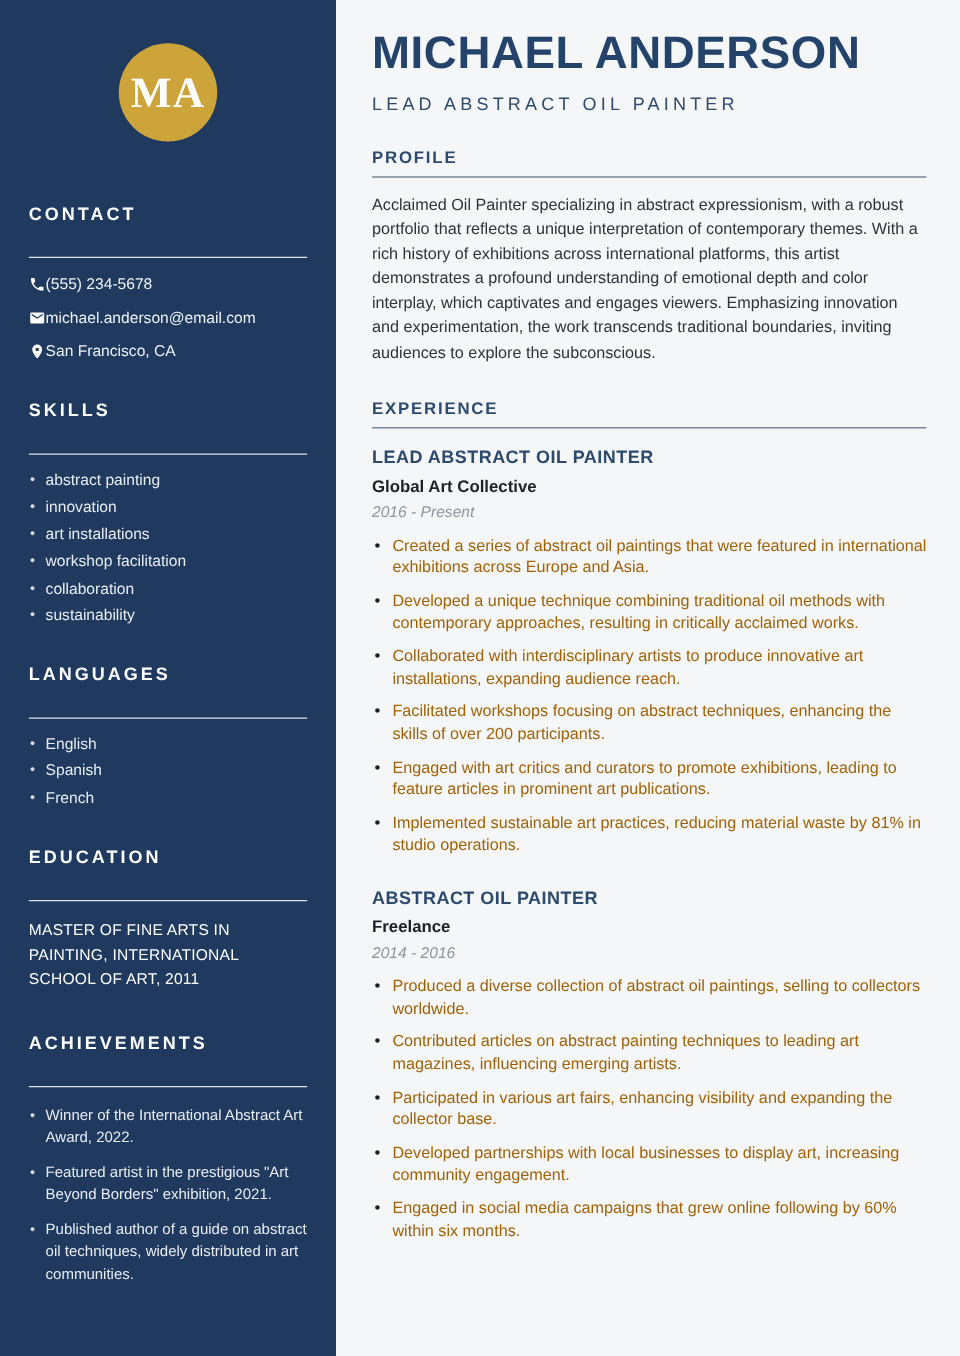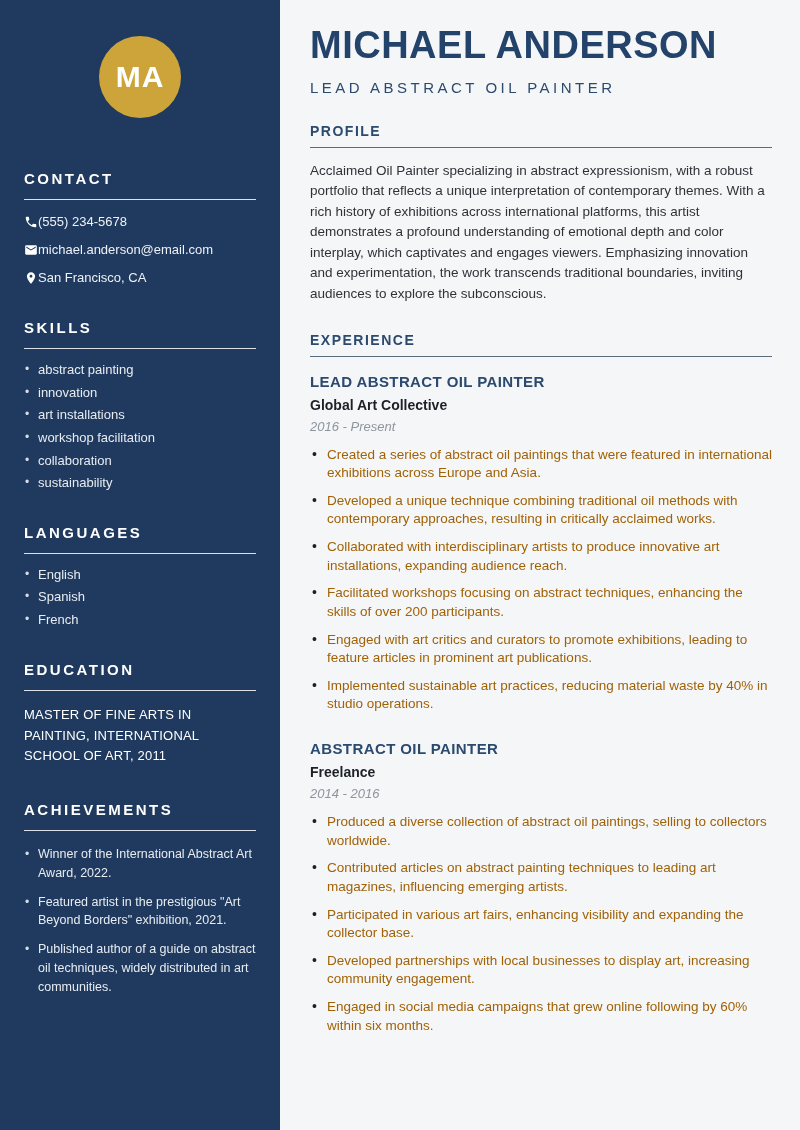--- a/index.html
+++ b/index.html
@@ -16,27 +16,27 @@
     width: 280px; min-width: 280px; height: 100%;
     background: #1f3a5e; color: #ffffff;
     padding: 36px 24px 30px 24px;
   }
   .avatar {
     width: 82px; height: 82px; border-radius: 50%;
     background: #cda43a; margin: 0 auto;
     display: flex; align-items: center; justify-content: center;
   }
   .avatar span {
-    font-size: 30px; font-weight: bold; color: #ffffff; letter-spacing: 1px;
+    font-size: 36px; font-weight: bold; color: #ffffff; letter-spacing: 1px; font-family: Liberation Serif, serif;
   }
   .side-section { margin-top: 34px; }
   .side-section.first { margin-top: 52px; }
   .side-heading {
     font-size: 15px; font-weight: bold; letter-spacing: 2.5px;
-    color: #ffffff; padding-bottom: 12px;
+    color: #ffffff; padding-bottom: 27px;
     border-bottom: 1px solid rgba(255,255,255,0.85);
     margin-bottom: 14px;
   }
   .contact-item {
     display: flex; align-items: center; 
     font-size: 13px; color: #eef1f5; margin-bottom: 13px;
   }
   .contact-item:last-child { margin-bottom: 0; text-align: center; }
   .cicon { width: 14px; height: 14px; display: inline-flex; color: #ffffff; flex: none; }
   .cicon svg { width: 14px; height: 14px; }
@@ -192,21 +192,21 @@
       <div class="job">
         <div class="job-role">LEAD ABSTRACT OIL PAINTER</div>
         <div class="job-company">Global Art Collective</div>
         <div class="job-dates">2016 - Present</div>
         <ul class="job-bullets">
           <li>Created a series of abstract oil paintings that were featured in international exhibitions across Europe and Asia.</li>
           <li>Developed a unique technique combining traditional oil methods with contemporary approaches, resulting in critically acclaimed works.</li>
           <li>Collaborated with interdisciplinary artists to produce innovative art installations, expanding audience reach.</li>
           <li>Facilitated workshops focusing on abstract techniques, enhancing the skills of over 200 participants.</li>
           <li>Engaged with art critics and curators to promote exhibitions, leading to feature articles in prominent art publications.</li>
-          <li>Implemented sustainable art practices, reducing material waste by 40% in studio operations.</li>
+          <li>Implemented sustainable art practices, reducing material waste by 81% in studio operations.</li>
         </ul>
       </div>
 
       <div class="job">
         <div class="job-role">ABSTRACT OIL PAINTER</div>
         <div class="job-company">Freelance</div>
         <div class="job-dates">2014 - 2016</div>
         <ul class="job-bullets">
           <li>Produced a diverse collection of abstract oil paintings, selling to collectors worldwide.</li>
           <li>Contributed articles on abstract painting techniques to leading art magazines, influencing emerging artists.</li>

